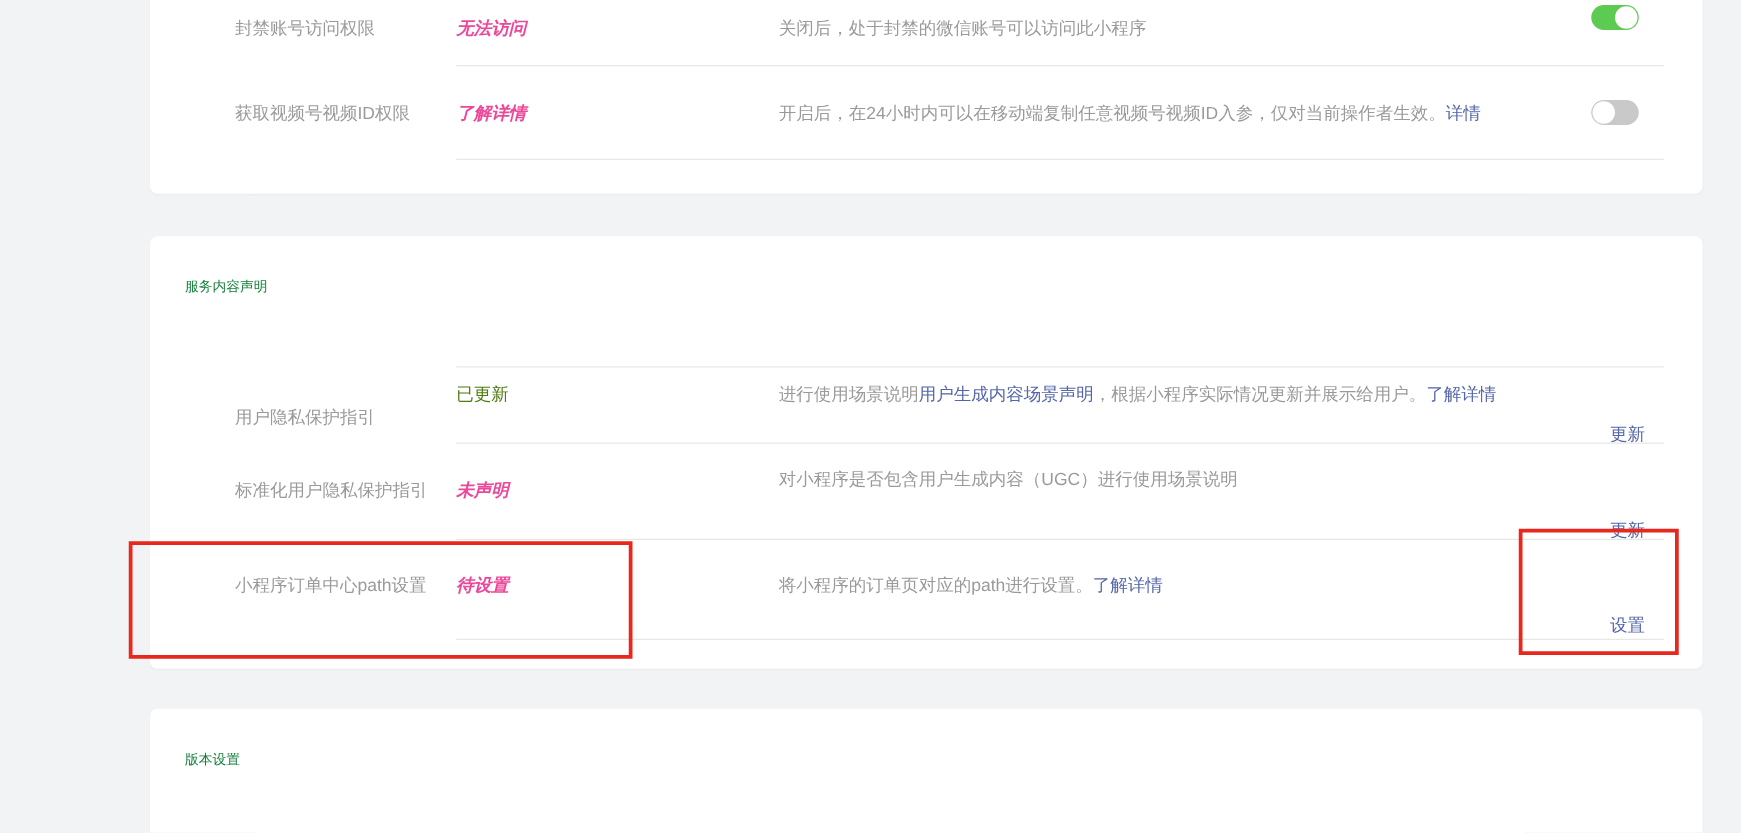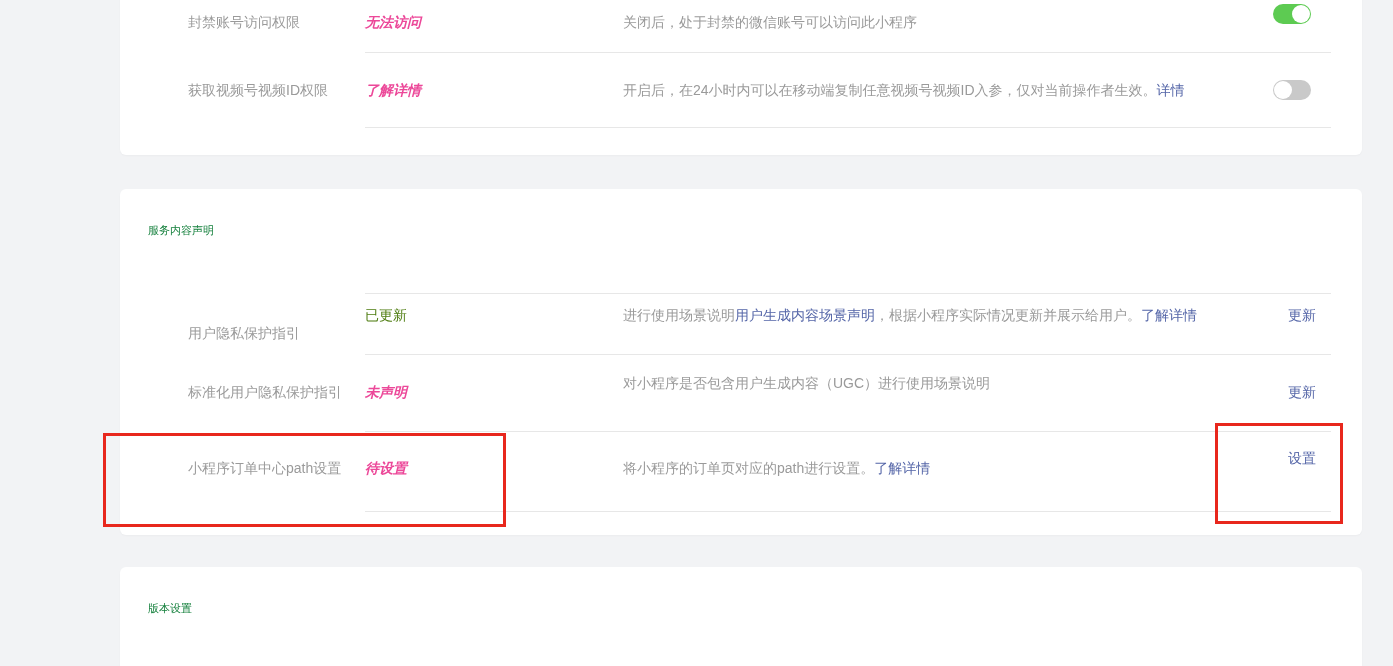--- a/index.html
+++ b/index.html
@@ -35,21 +35,21 @@
     font-size: 11px; color: #15803d; line-height: 22px;
     white-space: nowrap;
   }
   .divider {
     position: absolute; left: 245px; width: 966px; height: 1px;
     background: #e7e7e7;
   }
   a.link, .action-link {
     color: #5566a8; text-decoration: none; cursor: pointer;
   }
-  .action-link { position: absolute; right: 46px; line-height: 20px; white-space: nowrap; }
+  .action-link { position: absolute; right: 46px; line-height: 20px; white-space: nowrap; margin-top: 32px; }
 
   .toggle {
     position: absolute; left: 1153px;
     width: 38px; height: 20px; border-radius: 10px;
     cursor: pointer;
   }
   .toggle[data-state="on"]  { background: #5dcb52; }
   .toggle[data-state="off"] { background: #c9c9c9; }
   .toggle .knob {
     position: absolute; top: 1px;
@@ -128,21 +128,21 @@
   </div>
 
   <div class="divider" style="top:242px"></div>
 
   <div>
     <div class="cell col-label" style="top:269px">小程序订单中心path设置</div>
     <div class="cell col-status status-strong" style="top:269px">待设置</div>
     <div class="cell col-desc" style="top:269px">
       <span>将小程序的订单页对应的path进行设置。</span><a class="link">了解详情</a>
     </div>
-    <a class="action-link" style="top:259px">设置</a>
+    <a class="action-link" style="top:269px">设置</a>
   </div>
 
   <div class="divider" style="top:322px"></div>
 </div>
 
 <div class="card" id="card-version">
   <div class="card-title" style="top:30px">版本设置</div>
 </div>
 
 <div class="annotation-box" id="annotation-box-row"></div>

